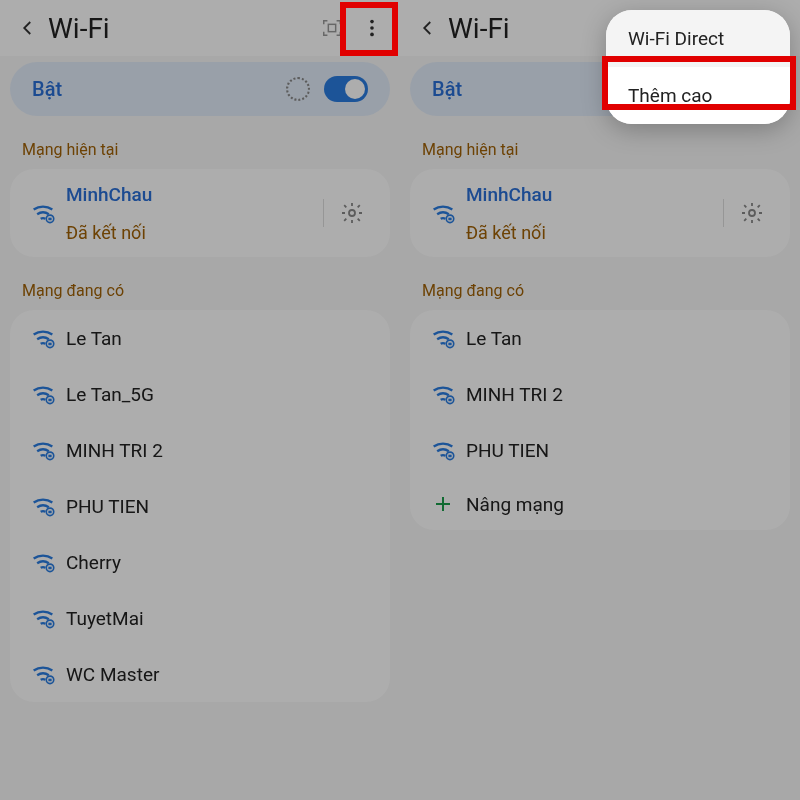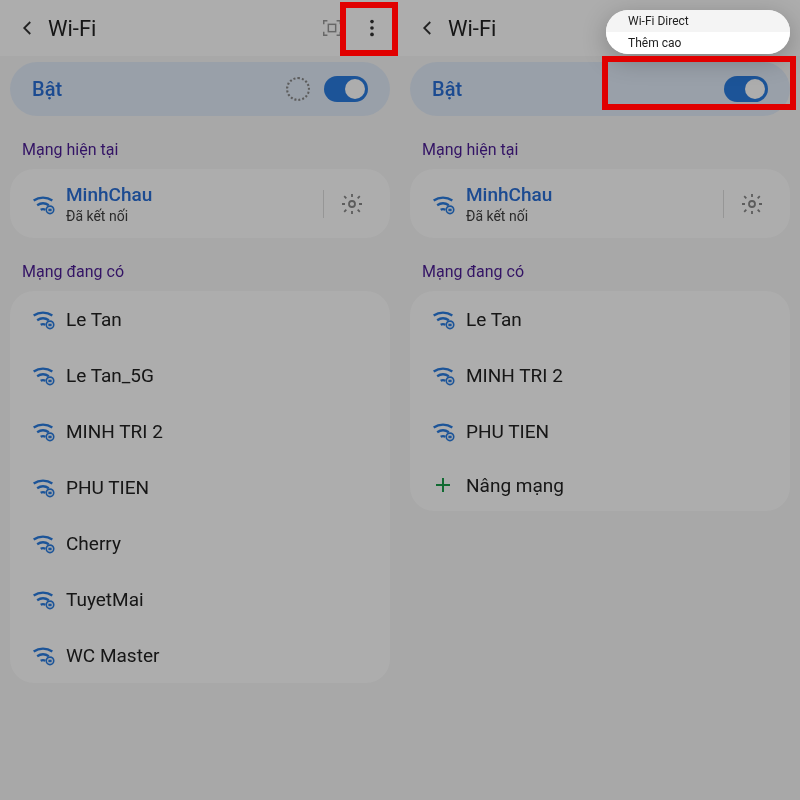--- a/index.html
+++ b/index.html
@@ -11,66 +11,66 @@
   }
   .overlay {
     position: absolute; inset: 0; background: rgba(0,0,0,0.32);
     pointer-events: none; z-index: 50;
   }
   .header {
     display: flex; align-items: center; height: 56px; padding: 0 8px 0 14px;
     background: #fff;
   }
   .back { width: 28px; display:flex; align-items:center; justify-content:center; }
-  .title { font-size: 22px; font-weight: 400; color: #222; margin-left: 6px; flex: 1; }
+  .title { font-size: 28px; font-weight: 400; color: #222; margin-left: 6px; flex: 1; }
   .hicon { width: 40px; height: 40px; display:flex; align-items:center; justify-content:center; color:#555;}
   .qr svg { opacity: 0.6; }
   .toggle-row {
     margin: 6px 10px 0 10px; height: 54px; background: #e2ecf9;
     border-radius: 30px; display:flex; align-items:center; padding: 0 22px;
     justify-content: space-between;
   }
   .toggle-label { color:#2a6fd6; font-size:20px; font-weight:500; }
   .toggle-ctrl { display:flex; align-items:center; gap:14px; }
   .spinner { width:24px; height:24px; border:2px dotted #888; border-radius:50%; position:relative;}
   .switch {
     width: 44px; height: 26px; background:#2a7de1; border-radius:13px; position:relative;
   }
   .switch::after {
     content:""; position:absolute; right:3px; top:3px; width:20px; height:20px;
     background:#fff; border-radius:50%;
   }
   .section-label {
-    font-size:16px; color:#4c1d95; padding: 24px 22px 10px 22px;
+    font-size:16px; color:#a16207; padding: 24px 22px 10px 22px;
   }
   .card {
     margin: 0 10px; background:#fff; border-radius:24px; padding: 0;
   }
   .net-row {
     display:flex; align-items:center; padding: 14px 18px; gap: 8px;
   }
   .net-row + .net-row { }
   .wifi-ico { width:30px; display:flex; align-items:center; justify-content:center;}
   .net-text { flex:1; }
   .net-name { font-size:19px; color:#222; font-weight:400; }
   .net-name.connected { color:#2a6fd6; font-weight:500; }
-  .net-sub { font-size:14px; color:#404040; margin-top:2px;}
+  .net-sub { font-size:18px; color:#a16207; margin-top:16px;}
   .divider { width:1px; height:28px; background:#ddd; }
   .gear { width:40px; display:flex; align-items:center; justify-content:center; color:#888;}
   .plus-ico { width:30px; display:flex; align-items:center; justify-content:center;}
   .highlight {
     position:absolute; border:6px solid #e10000; z-index:60; pointer-events:none;
   }
   .menu {
     position:absolute; top:10px; right:10px; background:#f4f4f4; border-radius:26px;
     box-shadow: 0 6px 24px rgba(0,0,0,0.25); z-index:55; overflow:hidden;
     width: 184px;
   }
   .menu-item {
-    padding: 4px 22px; font-size:12px; color:#222; background:#f4f4f4;
+    padding: 17px 22px; font-size:19px; color:#222; background:#f4f4f4;
   }
   .menu-item.selected { background:#fff; }
   svg { display:block; }
 </style>
 </head>
 <body>
 
 <div class="pane">
   <div class="header">
     <div class="back">

